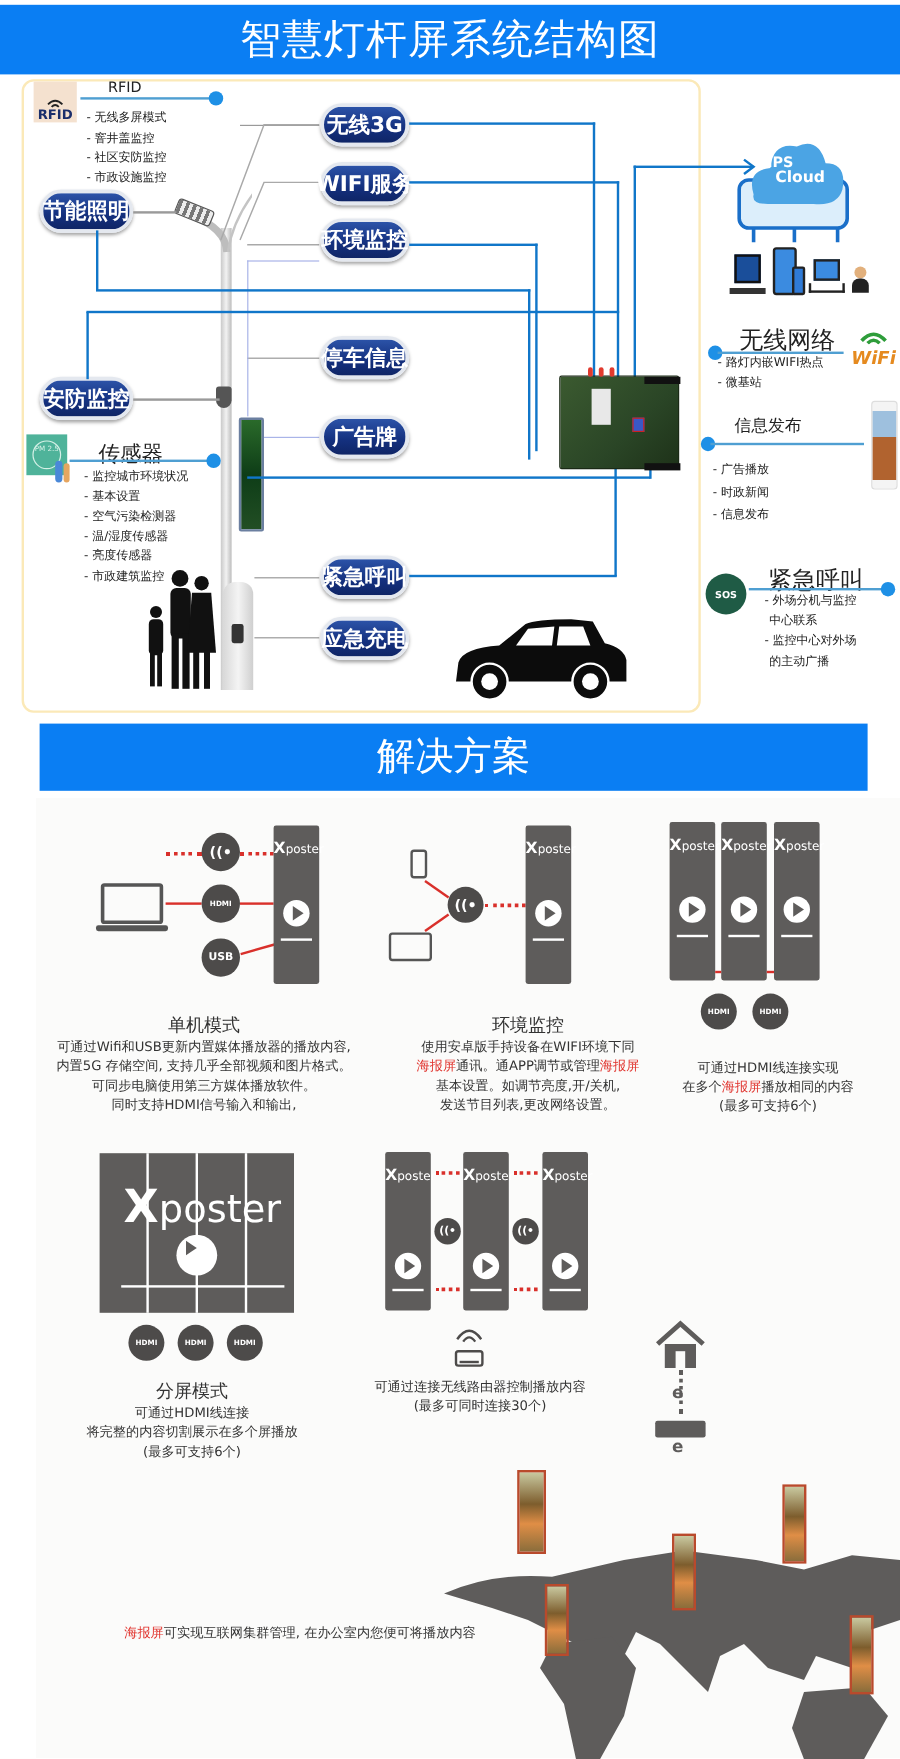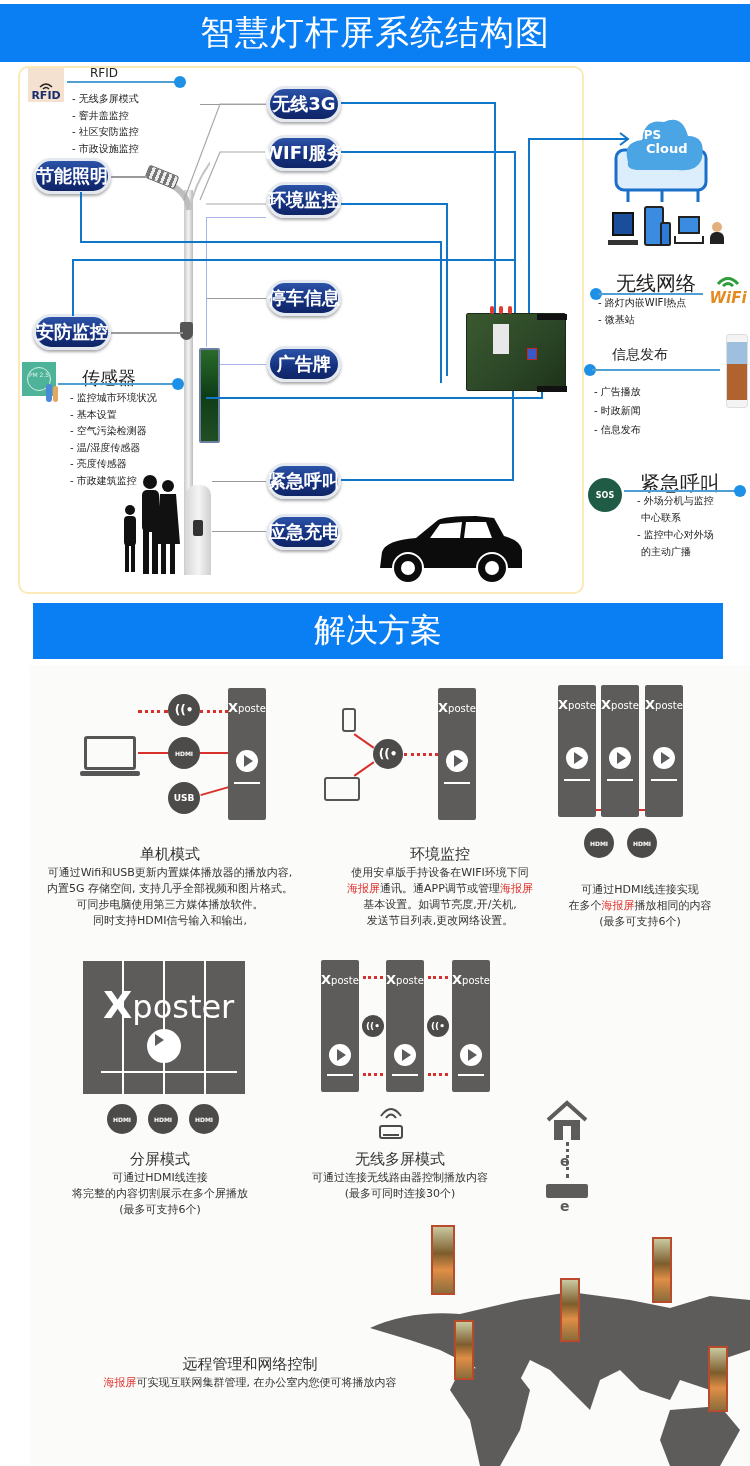--- a/index.html
+++ b/index.html
@@ -358,21 +358,20 @@
 <div class="reddash" style="left:428px;top:1073px;width:20px;"></div>
 <div class="circ" style="left:362px;top:1015px;width:22px;height:22px;font-size:9px;">((•</div>
 <div class="circ" style="left:427px;top:1015px;width:22px;height:22px;font-size:9px;">((•</div>
 <svg class="abs" style="left:378px;top:1104px;" width="26" height="36" viewBox="0 0 26 36">
     <path d="M3 12 Q13 -2 23 12" stroke="#4d4b4a" stroke-width="2" fill="none"></path>
     <path d="M8 14 Q13 7 18 14" stroke="#4d4b4a" stroke-width="2" fill="none"></path>
     <rect x="2" y="22" width="22" height="12" rx="2" fill="none" stroke="#4d4b4a" stroke-width="2"></rect>
     <rect x="5" y="30" width="16" height="2" fill="#4d4b4a"></rect>
   </svg>
 <div class="caption" style="left:290px;top:1148px;width:220px;">
-  <div class="ct">无线多屏模式</div>
   <div>可通过连接无线路由器控制播放内容</div>
   <div>(最多可同时连接30个)</div>
 </div>
 
 <svg class="abs" style="left:546px;top:1100px;" width="42" height="40" viewBox="0 0 42 40">
     <path d="M2 20 L21 3 L40 20" stroke="#5e5c5b" stroke-width="4" fill="none"></path>
     <rect x="8" y="20" width="26" height="20" fill="#5e5c5b"></rect>
     <rect x="17" y="26" width="8" height="14" fill="#fbfbfa"></rect>
   </svg>
 <div class="abs" style="left:566px;top:1142px;width:3px;height:36px;border-left:3px dotted #5e5c5b;"></div>
@@ -385,15 +384,14 @@
   <path d="M90 130 L140 124 L160 150 L150 190 L130 226 L110 226 L100 180 L80 150 Z" fill="#5e5c5b"></path>
   <path d="M300 170 L350 166 L370 190 L350 226 L300 226 L290 200 Z" fill="#5e5c5b"></path>
 </svg>
 <div class="abs" style="left:431px;top:1225px;width:24px;height:70px;background:linear-gradient(180deg,#c9c9a0,#7d5d2d 40%,#e08e46 65%,#8a6d3b);border:2px solid #b94a2c;"></div>
 <div class="abs" style="left:560px;top:1278px;width:20px;height:64px;background:linear-gradient(180deg,#c9c9a0,#7d5d2d 40%,#e08e46 65%,#8a6d3b);border:2px solid #b94a2c;"></div>
 <div class="abs" style="left:652px;top:1237px;width:20px;height:66px;background:linear-gradient(180deg,#c9c9a0,#7d5d2d 40%,#e08e46 65%,#8a6d3b);border:2px solid #b94a2c;"></div>
 <div class="abs" style="left:454px;top:1320px;width:20px;height:60px;background:linear-gradient(180deg,#c9c9a0,#7d5d2d 40%,#e08e46 65%,#8a6d3b);border:2px solid #b94a2c;"></div>
 <div class="abs" style="left:708px;top:1346px;width:20px;height:66px;background:linear-gradient(180deg,#c9c9a0,#7d5d2d 40%,#e08e46 65%,#8a6d3b);border:2px solid #b94a2c;"></div>
 
 <div class="caption" style="left:60px;top:1353px;width:380px;">
-  <div class="ct">远程管理和网络控制</div>
   <div><span class="red">海报屏</span><span>可实现互联网集群管理, 在办公室内您便可将播放内容</span></div>
 </div>
 
 </body></html>

